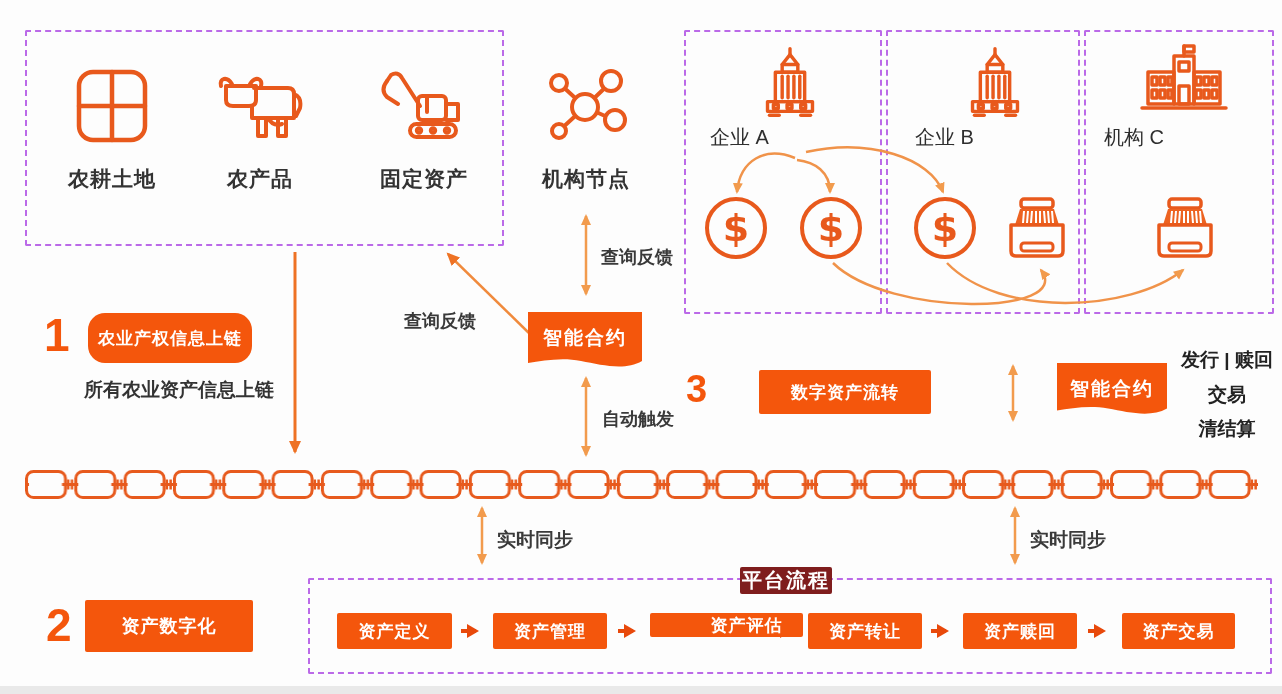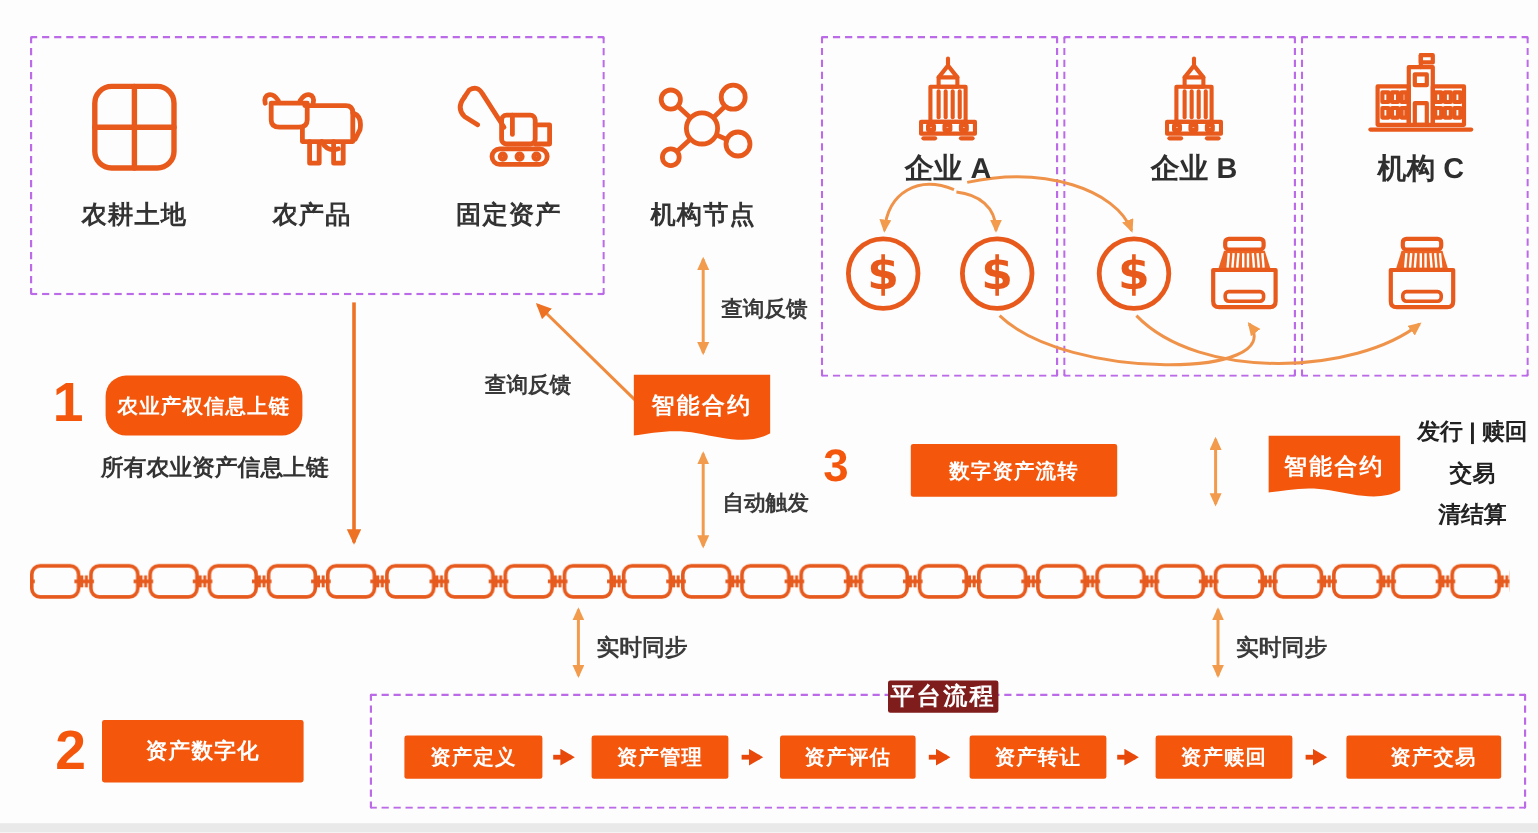--- a/index.html
+++ b/index.html
@@ -7,21 +7,21 @@
     position:relative;width:1282px;height:694px;background:#fdfdfd;overflow:hidden;
     font-family:"Liberation Sans","DejaVu Sans",sans-serif;
   }
   .dashed-box{position:absolute;border:2px dashed #bb6ae8;border-radius:2px;z-index:1;}
   .overlay{position:absolute;left:0;top:0;z-index:2;}
   .icon-wrap{position:absolute;z-index:3;display:flex;align-items:center;justify-content:center;}
   .cap{
     position:absolute;z-index:3;color:#333;font-weight:700;font-size:21px;
     text-align:center;letter-spacing:1px;white-space:nowrap;
   }
-  .entity-label{position:absolute;z-index:3;color:#2e2e2e;font-weight:700;font-size:24px;text-align:center;white-space:nowrap;}
+  .entity-label{position:absolute;z-index:3;color:#2e2e2e;font-weight:400;font-size:20px;white-space:nowrap;}
   .annot{position:absolute;z-index:3;color:#3a3a3a;font-weight:700;font-size:18px;white-space:nowrap;}
   .stepnum{position:absolute;z-index:3;color:#f4560c;font-weight:700;}
   .btn{
     position:absolute;z-index:3;background:#f4560c;color:#ffffff;font-weight:700;
     display:flex;align-items:center;justify-content:center;border-radius:2px;
     letter-spacing:1px;white-space:nowrap;
   }
   .flag{position:absolute;z-index:3;}
   .flag svg{position:absolute;left:0;top:0;width:100%;height:100%;}
   .flag span{
@@ -320,18 +320,18 @@
   <div class="annot" style="left:497px;top:527px;font-size:19px;">实时同步</div>
   <div class="annot" style="left:1030px;top:527px;font-size:19px;">实时同步</div>
 
   <div class="stepnum" style="left:46px;top:598px;font-size:46px;">2</div>
   <div class="btn" style="left:85px;top:600px;width:168px;height:52px;font-size:18px;">资产数字化</div>
 
   <div class="platform-tag" style="left:740px;top:567px;width:92px;height:27px;">平台流程</div>
 
   <div class="btn" style="left:337px;top:613px;width:115px;height:36px;font-size:17px;">资产定义</div>
   <div class="btn" style="left:493px;top:613px;width:114px;height:36px;font-size:17px;">资产管理</div>
-  <div class="btn" style="left:650px;top:613px;width:113px;height:36px;font-size:17px;">资产评估</div>
+  <div class="btn" style="left:650px;top:613px;width:113px;height:24px;font-size:17px;padding-left:40px;">资产评估</div>
   <div class="btn" style="left:808px;top:613px;width:114px;height:36px;font-size:17px;">资产转让</div>
   <div class="btn" style="left:963px;top:613px;width:114px;height:36px;font-size:17px;">资产赎回</div>
-  <div class="btn" style="left:1122px;top:613px;width:113px;height:36px;font-size:17px;padding-left:16px;">资产交易</div>
+  <div class="btn" style="left:1122px;top:613px;width:113px;height:36px;font-size:17px;">资产交易</div>
 
 </div>
 
 </body></html>

